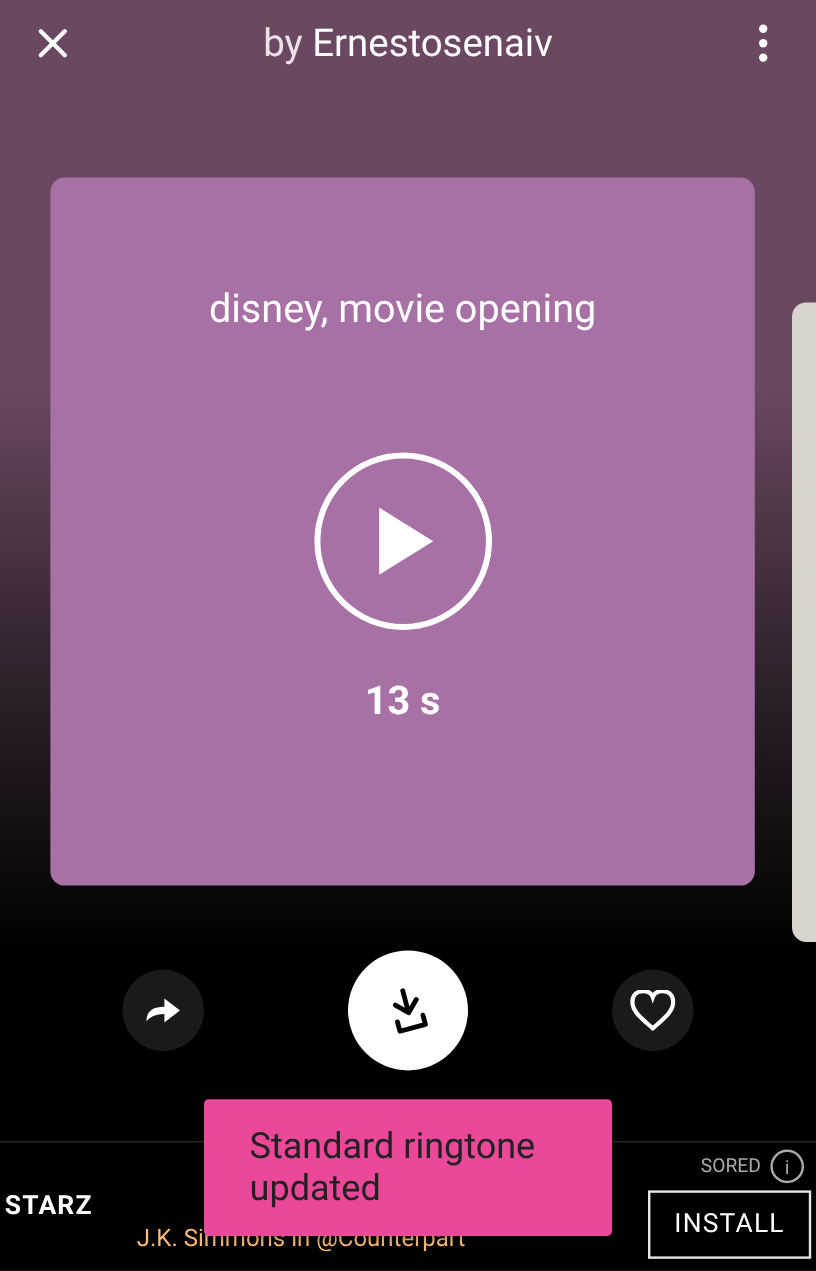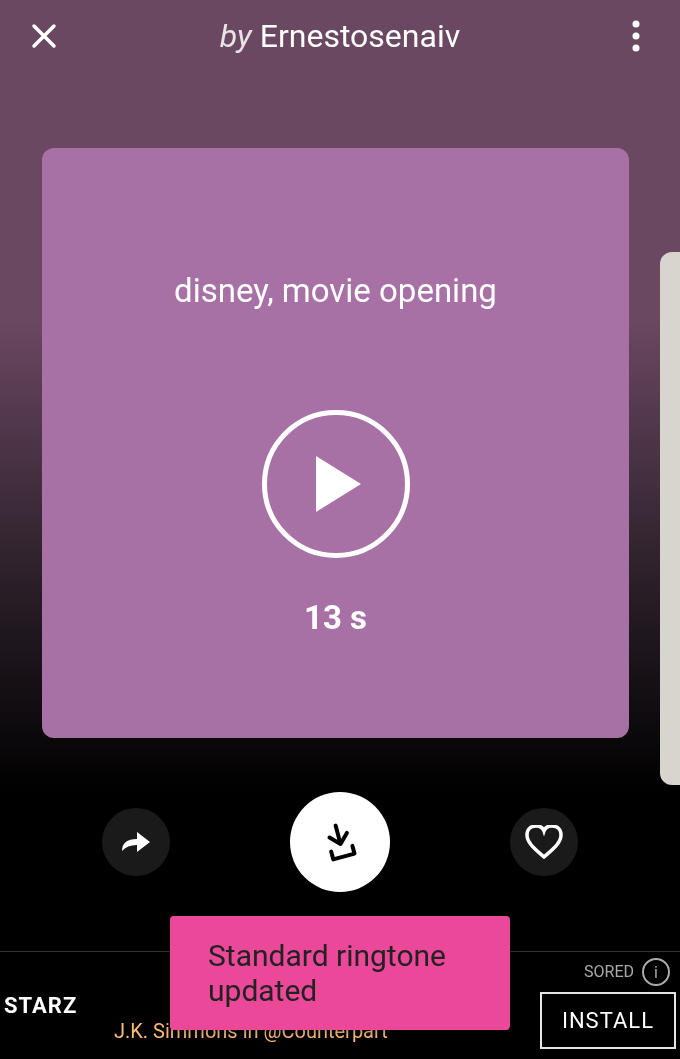--- a/index.html
+++ b/index.html
@@ -32,21 +32,20 @@
     }
     .header-title {
       color: white;
       font-size: 32px;
       text-align: center;
       flex: 1;
     }
     .header-title .by {
       font-weight: 400;
       opacity: 0.85;
-      font-style: italic;
     }
     .header-title .author {
       font-weight: 400;
     }
     .more-btn {
       width: 40px;
       height: 40px;
       display: flex;
       align-items: center;
       justify-content: center;
@@ -65,21 +64,20 @@
       display: flex;
       flex-direction: column;
       align-items: center;
       padding: 90px 40px 60px;
       position: relative;
     }
     .card-title {
       color: white;
       font-size: 33px;
       font-weight: 400;
-      margin-top: 33px;
     }
     .play-button {
       width: 148px;
       height: 148px;
       border: 5px solid white;
       border-radius: 50%;
       display: flex;
       align-items: center;
       justify-content: center;
       cursor: pointer;

